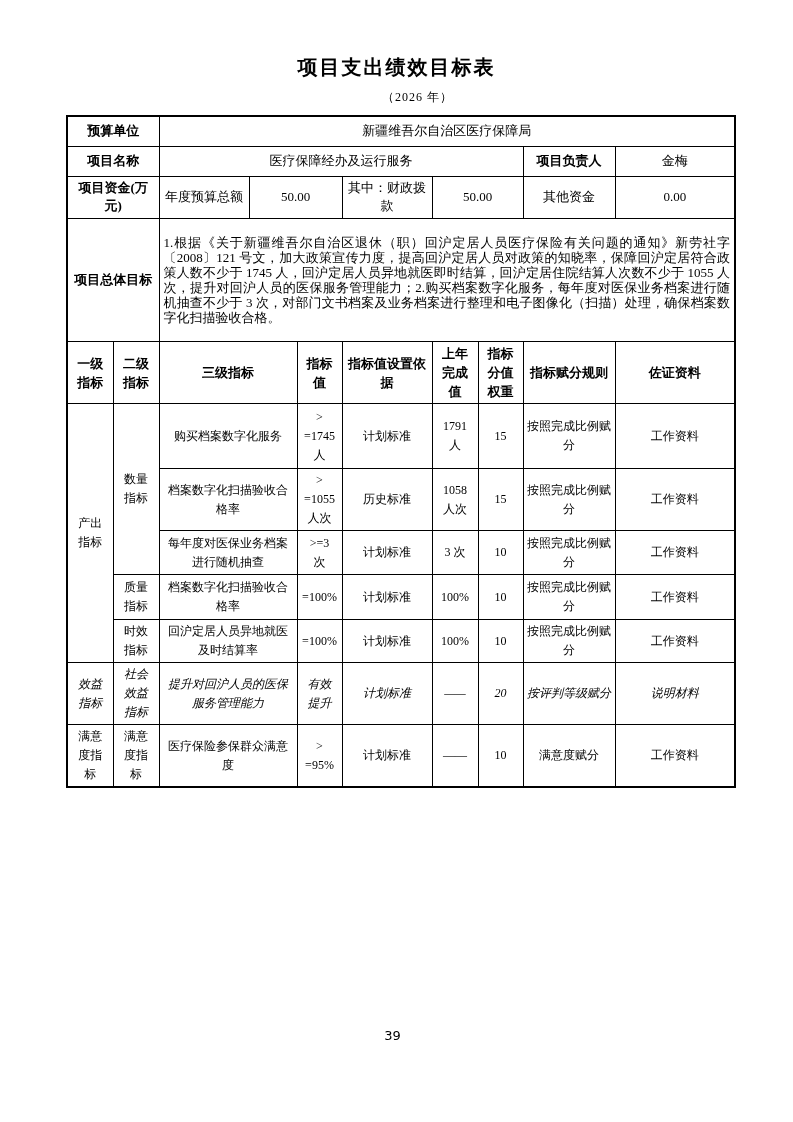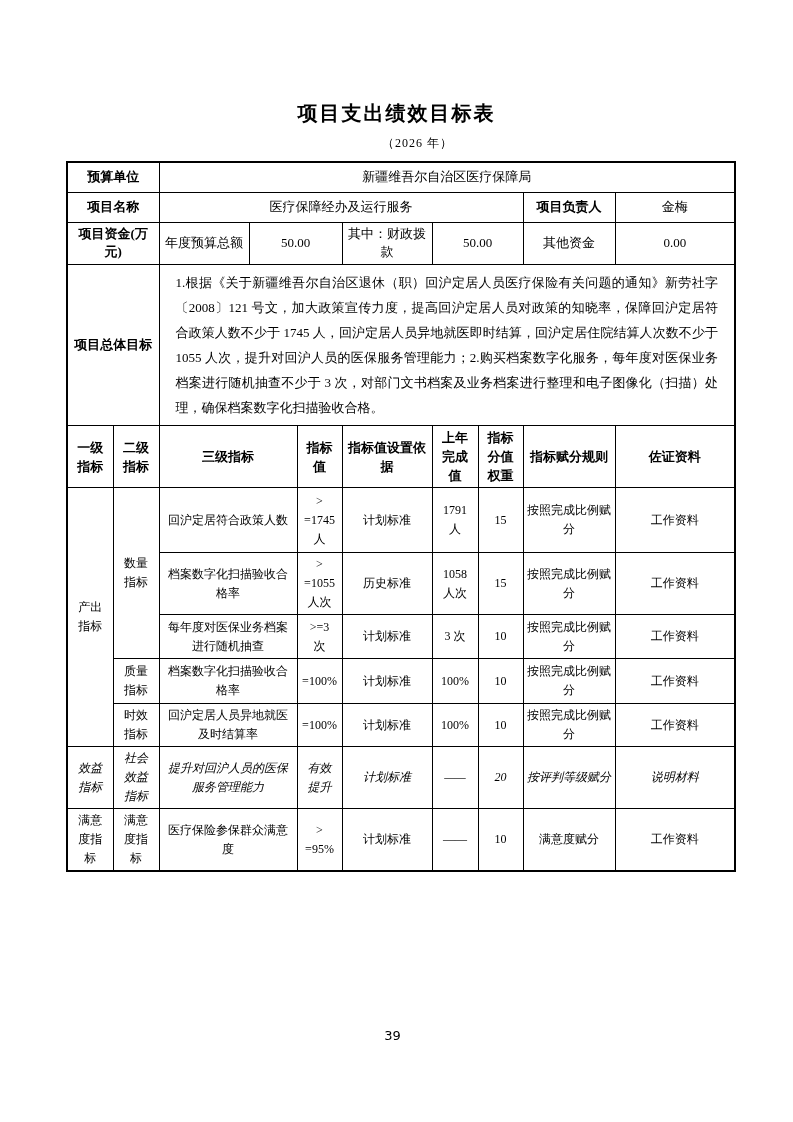--- a/index.html
+++ b/index.html
@@ -5,21 +5,21 @@
   * { box-sizing: border-box; margin: 0; padding: 0; }
   html, body { background: #ffffff; }
   body {
     width: 793px; height: 1122px;
     position: relative;
     font-family: "Liberation Serif", "DejaVu Serif", serif;
     color: #000;
     overflow: hidden;
   }
   .doc-title {
-    padding-top: 102px;
+    padding-top: 56px;
     text-align: center;
     font-size: 20px;
     font-weight: bold;
     letter-spacing: 2px;
     line-height: 22px;
   }
   .doc-subtitle {
     margin-top: 11px;
     text-align: center;
     font-size: 12px;
@@ -43,22 +43,22 @@
     white-space: pre-line;
     overflow: hidden;
   }
   .doc-table td.bold { font-weight: bold; }
   .doc-table tr.hdr td { font-weight: bold; line-height: 19px; }
   .doc-table tr.data td { font-size: 12px; line-height: 19px; }
   .doc-table td.goal {
     text-align: justify;
     text-align-last: left;
     font-size: 13px;
-    line-height: 25px;
-    padding: 5px 16px;
+    line-height: 15px;
+    padding: 5px 4px;
     white-space: normal;
     margin-top: 8px;
   }
   
   tr.r30  { height: 30px; }
   tr.r38  { height: 38px; margin-top: 44px; }
   tr.r123 { height: 123px; }
   tr.r62  { height: 62px; }
   tr.r65  { height: 65px; }
   tr.r44  { height: 44px; margin-top: 20px; }
@@ -136,21 +136,21 @@
 权重</td>
     <td>指标赋分规则</td>
     <td>佐证资料</td>
   </tr>
 
   <tr class="r65 data">
     <td rowspan="5">产出
 指标</td>
     <td rowspan="3">数量
 指标</td>
-    <td colspan="2">回沪定居符合政策人数</td>
+    <td colspan="2">购买档案数字化服务</td>
     <td>&gt;
 =1745 人</td>
     <td>计划标准</td>
     <td>1791
 人</td>
     <td>15</td>
     <td>按照完成比例赋分</td>
     <td>工作资料</td>
   </tr>
   <tr class="r62 data">

